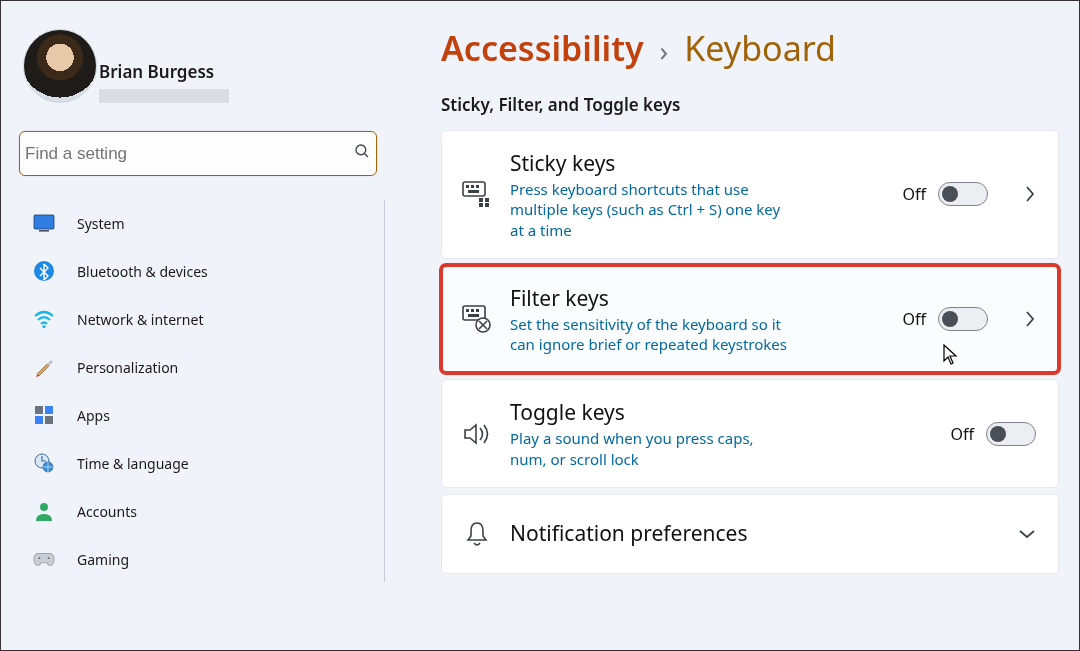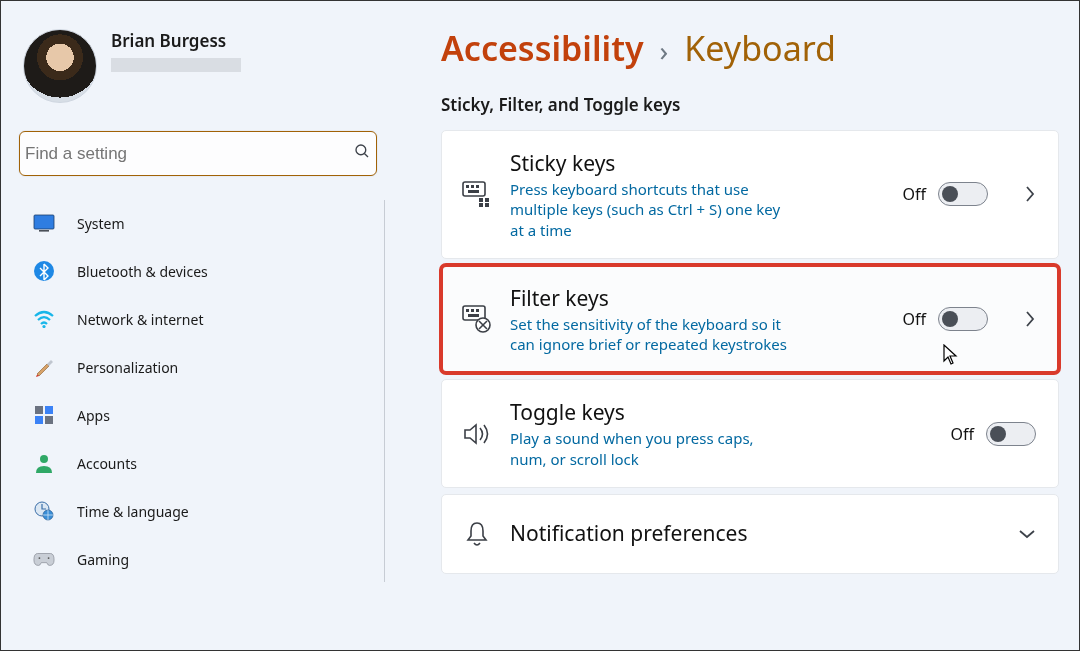--- a/index.html
+++ b/index.html
@@ -14,22 +14,22 @@
   }
   .app { display: flex; height: 100%; }
   .sidebar {
     width: 400px;
     padding: 28px 18px 0 18px;
     display: flex;
     flex-direction: column;
   }
   .profile {
     display: flex;
-    align-items: flex-start;
-    gap: 14px;
+    align-items: flex-end;
+    gap: 2px;
     padding-left: 4px;
     margin-bottom: 28px;
   }
   .avatar {
     width: 74px; height: 74px;
     border-radius: 50%;
     background: radial-gradient(circle at 50% 38%, #e7c8a9 0 24%, #3b2a1a 24% 40%, #1e1b18 40% 70%, #d7dee6 70% 100%);
     border: 1px solid #cfd6e0;
     flex-shrink: 0;
   }
@@ -191,37 +191,37 @@
               <rect x="1" y="1" width="8" height="8" fill="#6b7280"></rect>
               <rect x="11" y="1" width="8" height="8" fill="#3b82f6"></rect>
               <rect x="1" y="11" width="8" height="8" fill="#3b82f6"></rect>
               <rect x="11" y="11" width="8" height="8" fill="#6b7280"></rect>
             </svg>
         </span>
         <span>Apps</span>
       </div>
       <div class="nav-item">
         <span class="nav-ico">
-          <svg width="20" height="20" viewBox="0 0 20 20">
-              <circle cx="10" cy="6" r="4" fill="#2fa866"></circle>
-              <path d="M2 20 Q2 13 10 13 Q18 13 18 20 Z" fill="#2fa866"></path>
-            </svg>
-        </span>
-        <span>Accounts</span>
-      </div>
-      <div class="nav-item">
-        <span class="nav-ico">
           <svg width="22" height="22" viewBox="0 0 22 22">
               <circle cx="9" cy="9" r="7" fill="#dbe7f3" stroke="#3a6ea8" stroke-width="1"></circle>
               <path d="M9 4 V9 H13" stroke="#3a6ea8" stroke-width="1.2" fill="none"></path>
               <circle cx="15" cy="15" r="5" fill="#3a8ed6" stroke="#1a4e86" stroke-width="0.6"></circle>
               <path d="M10 15 H20 M15 10 V20" stroke="#cfe4f6" stroke-width="0.8"></path>
             </svg>
         </span>
         <span>Time &amp; language</span>
+      </div>
+      <div class="nav-item">
+        <span class="nav-ico">
+          <svg width="20" height="20" viewBox="0 0 20 20">
+              <circle cx="10" cy="6" r="4" fill="#2fa866"></circle>
+              <path d="M2 20 Q2 13 10 13 Q18 13 18 20 Z" fill="#2fa866"></path>
+            </svg>
+        </span>
+        <span>Accounts</span>
       </div>
       <div class="nav-item">
         <span class="nav-ico">
           <svg width="24" height="18" viewBox="0 0 24 18">
               <path d="M5 3 H19 Q23 3 23 10 Q23 16 18 16 Q16 16 15 13 H9 Q8 16 6 16 Q1 16 1 10 Q1 3 5 3 Z" fill="#c9ced6" stroke="#8a8f98" stroke-width="0.8"></path>
               <circle cx="7" cy="8" r="1" fill="#555"></circle>
               <circle cx="17" cy="8" r="1" fill="#555"></circle>
             </svg>
         </span>
         <span>Gaming</span>

